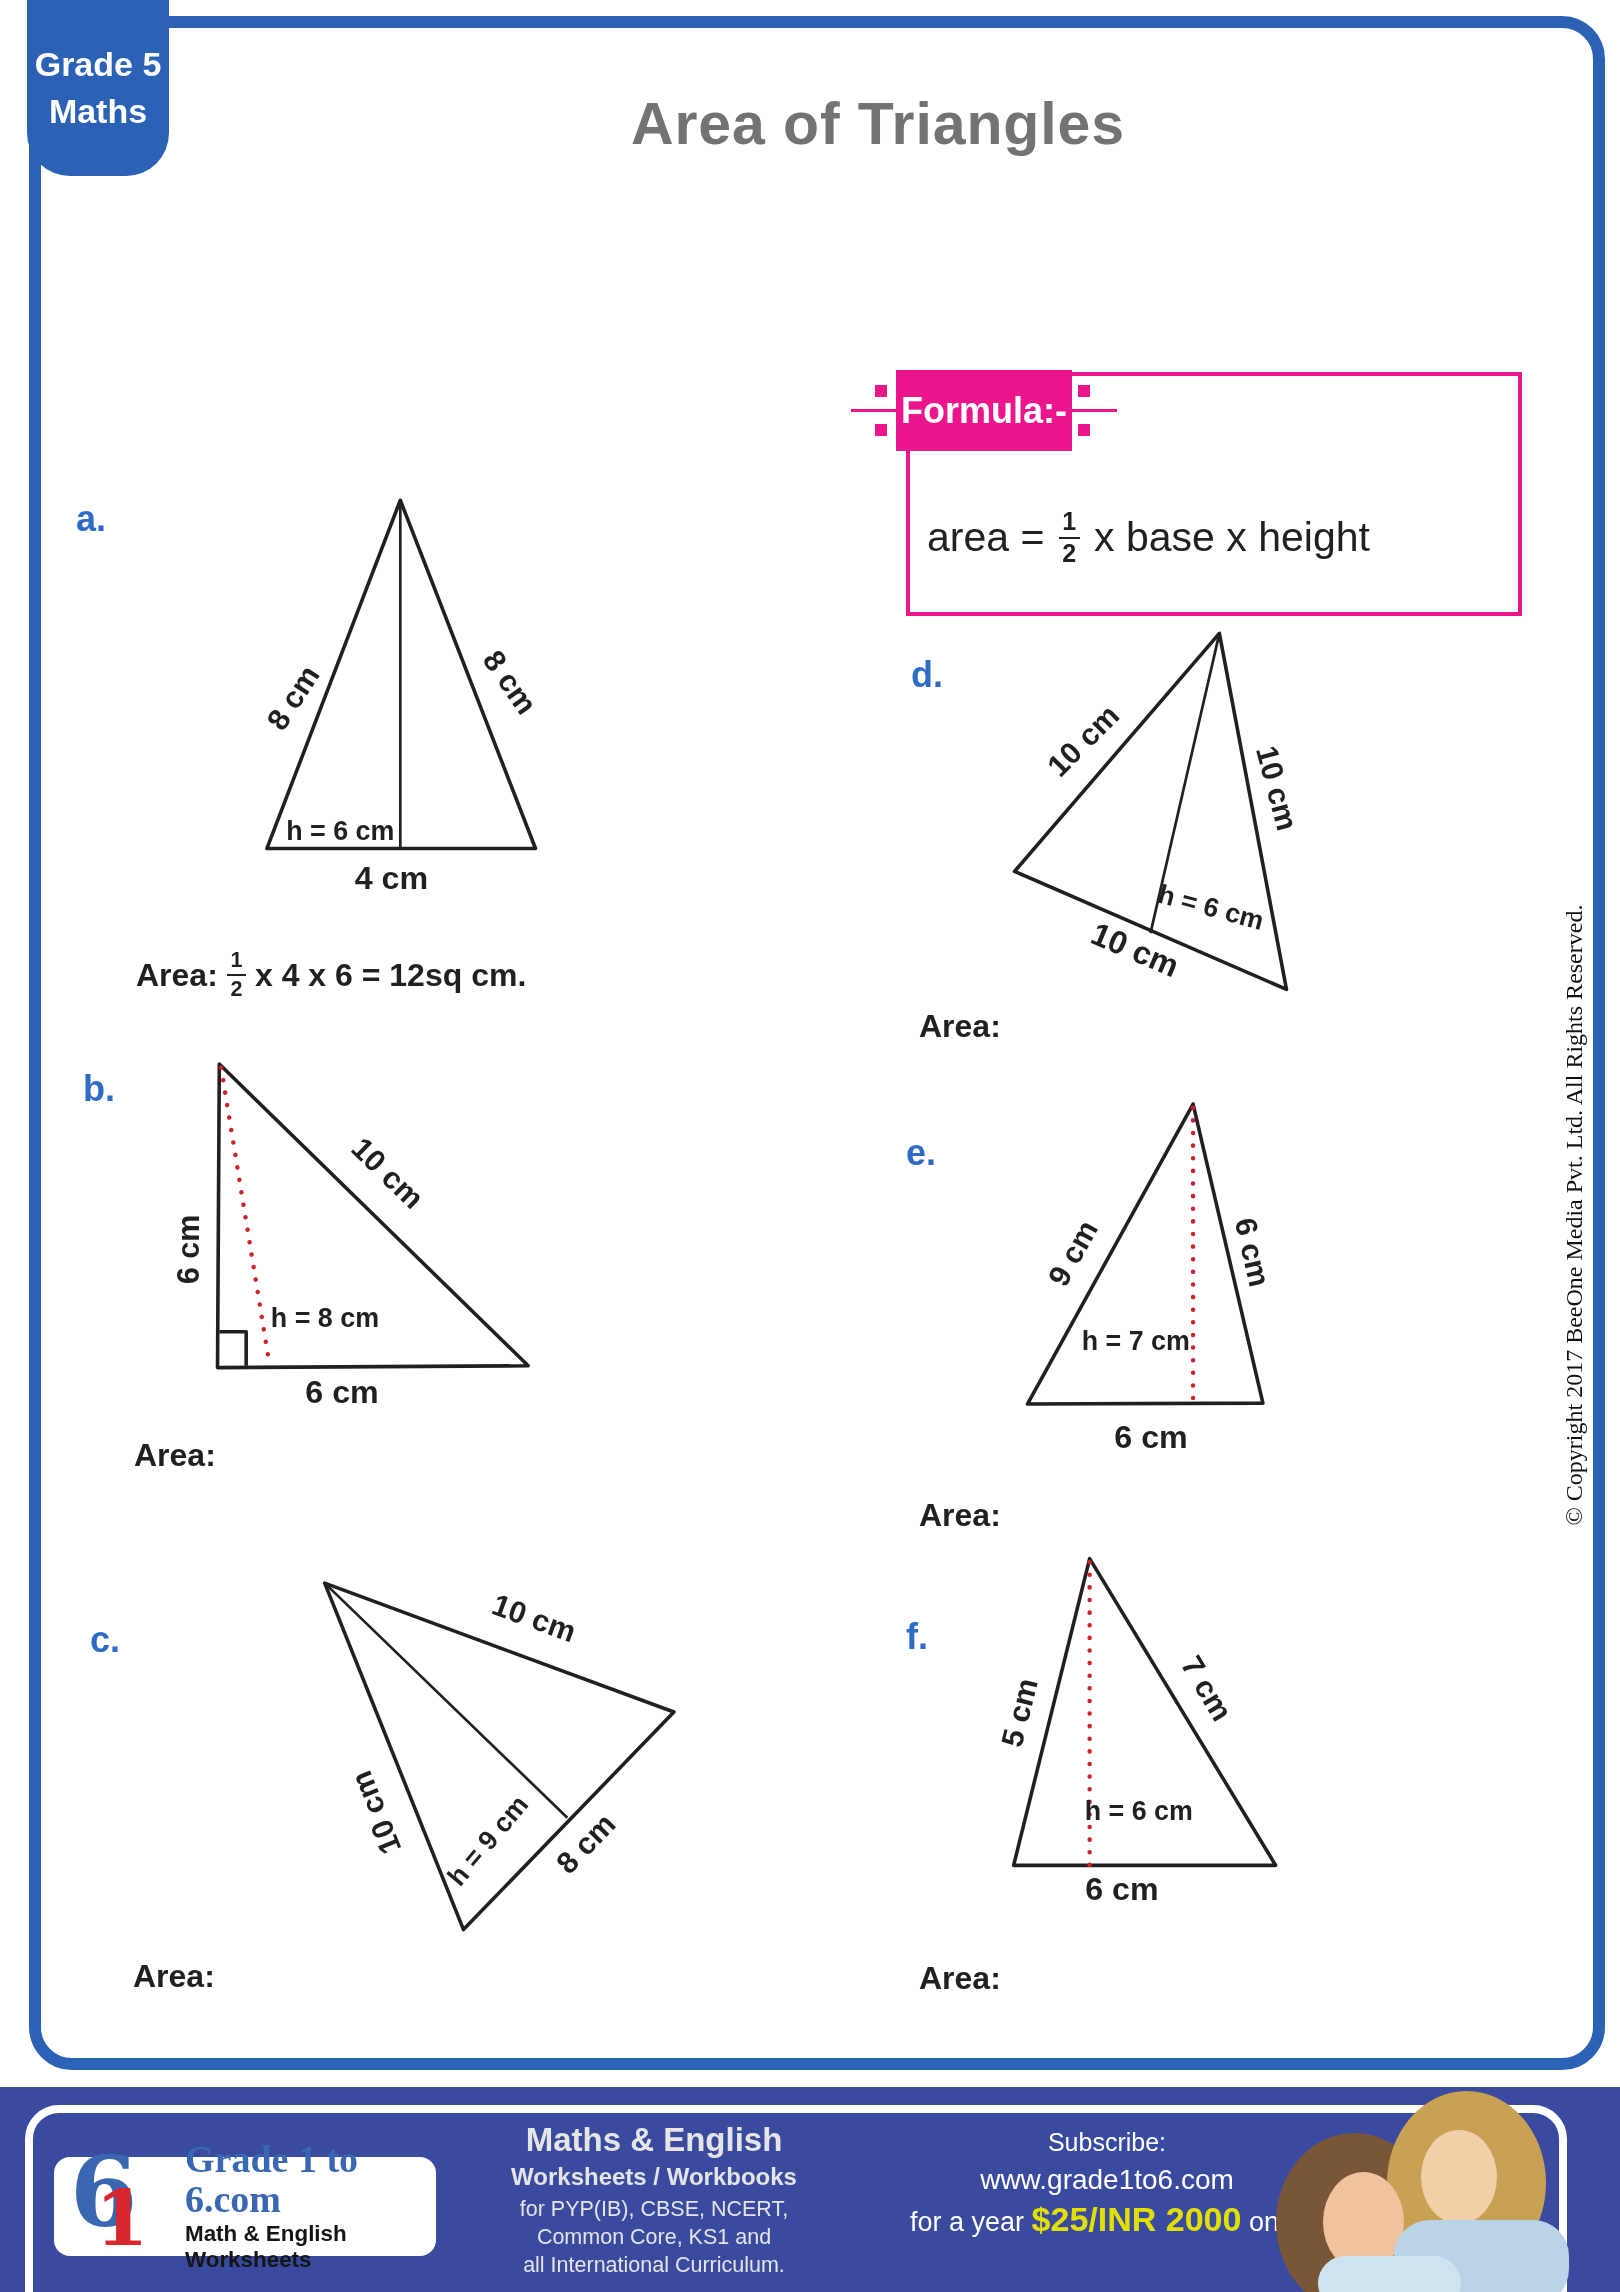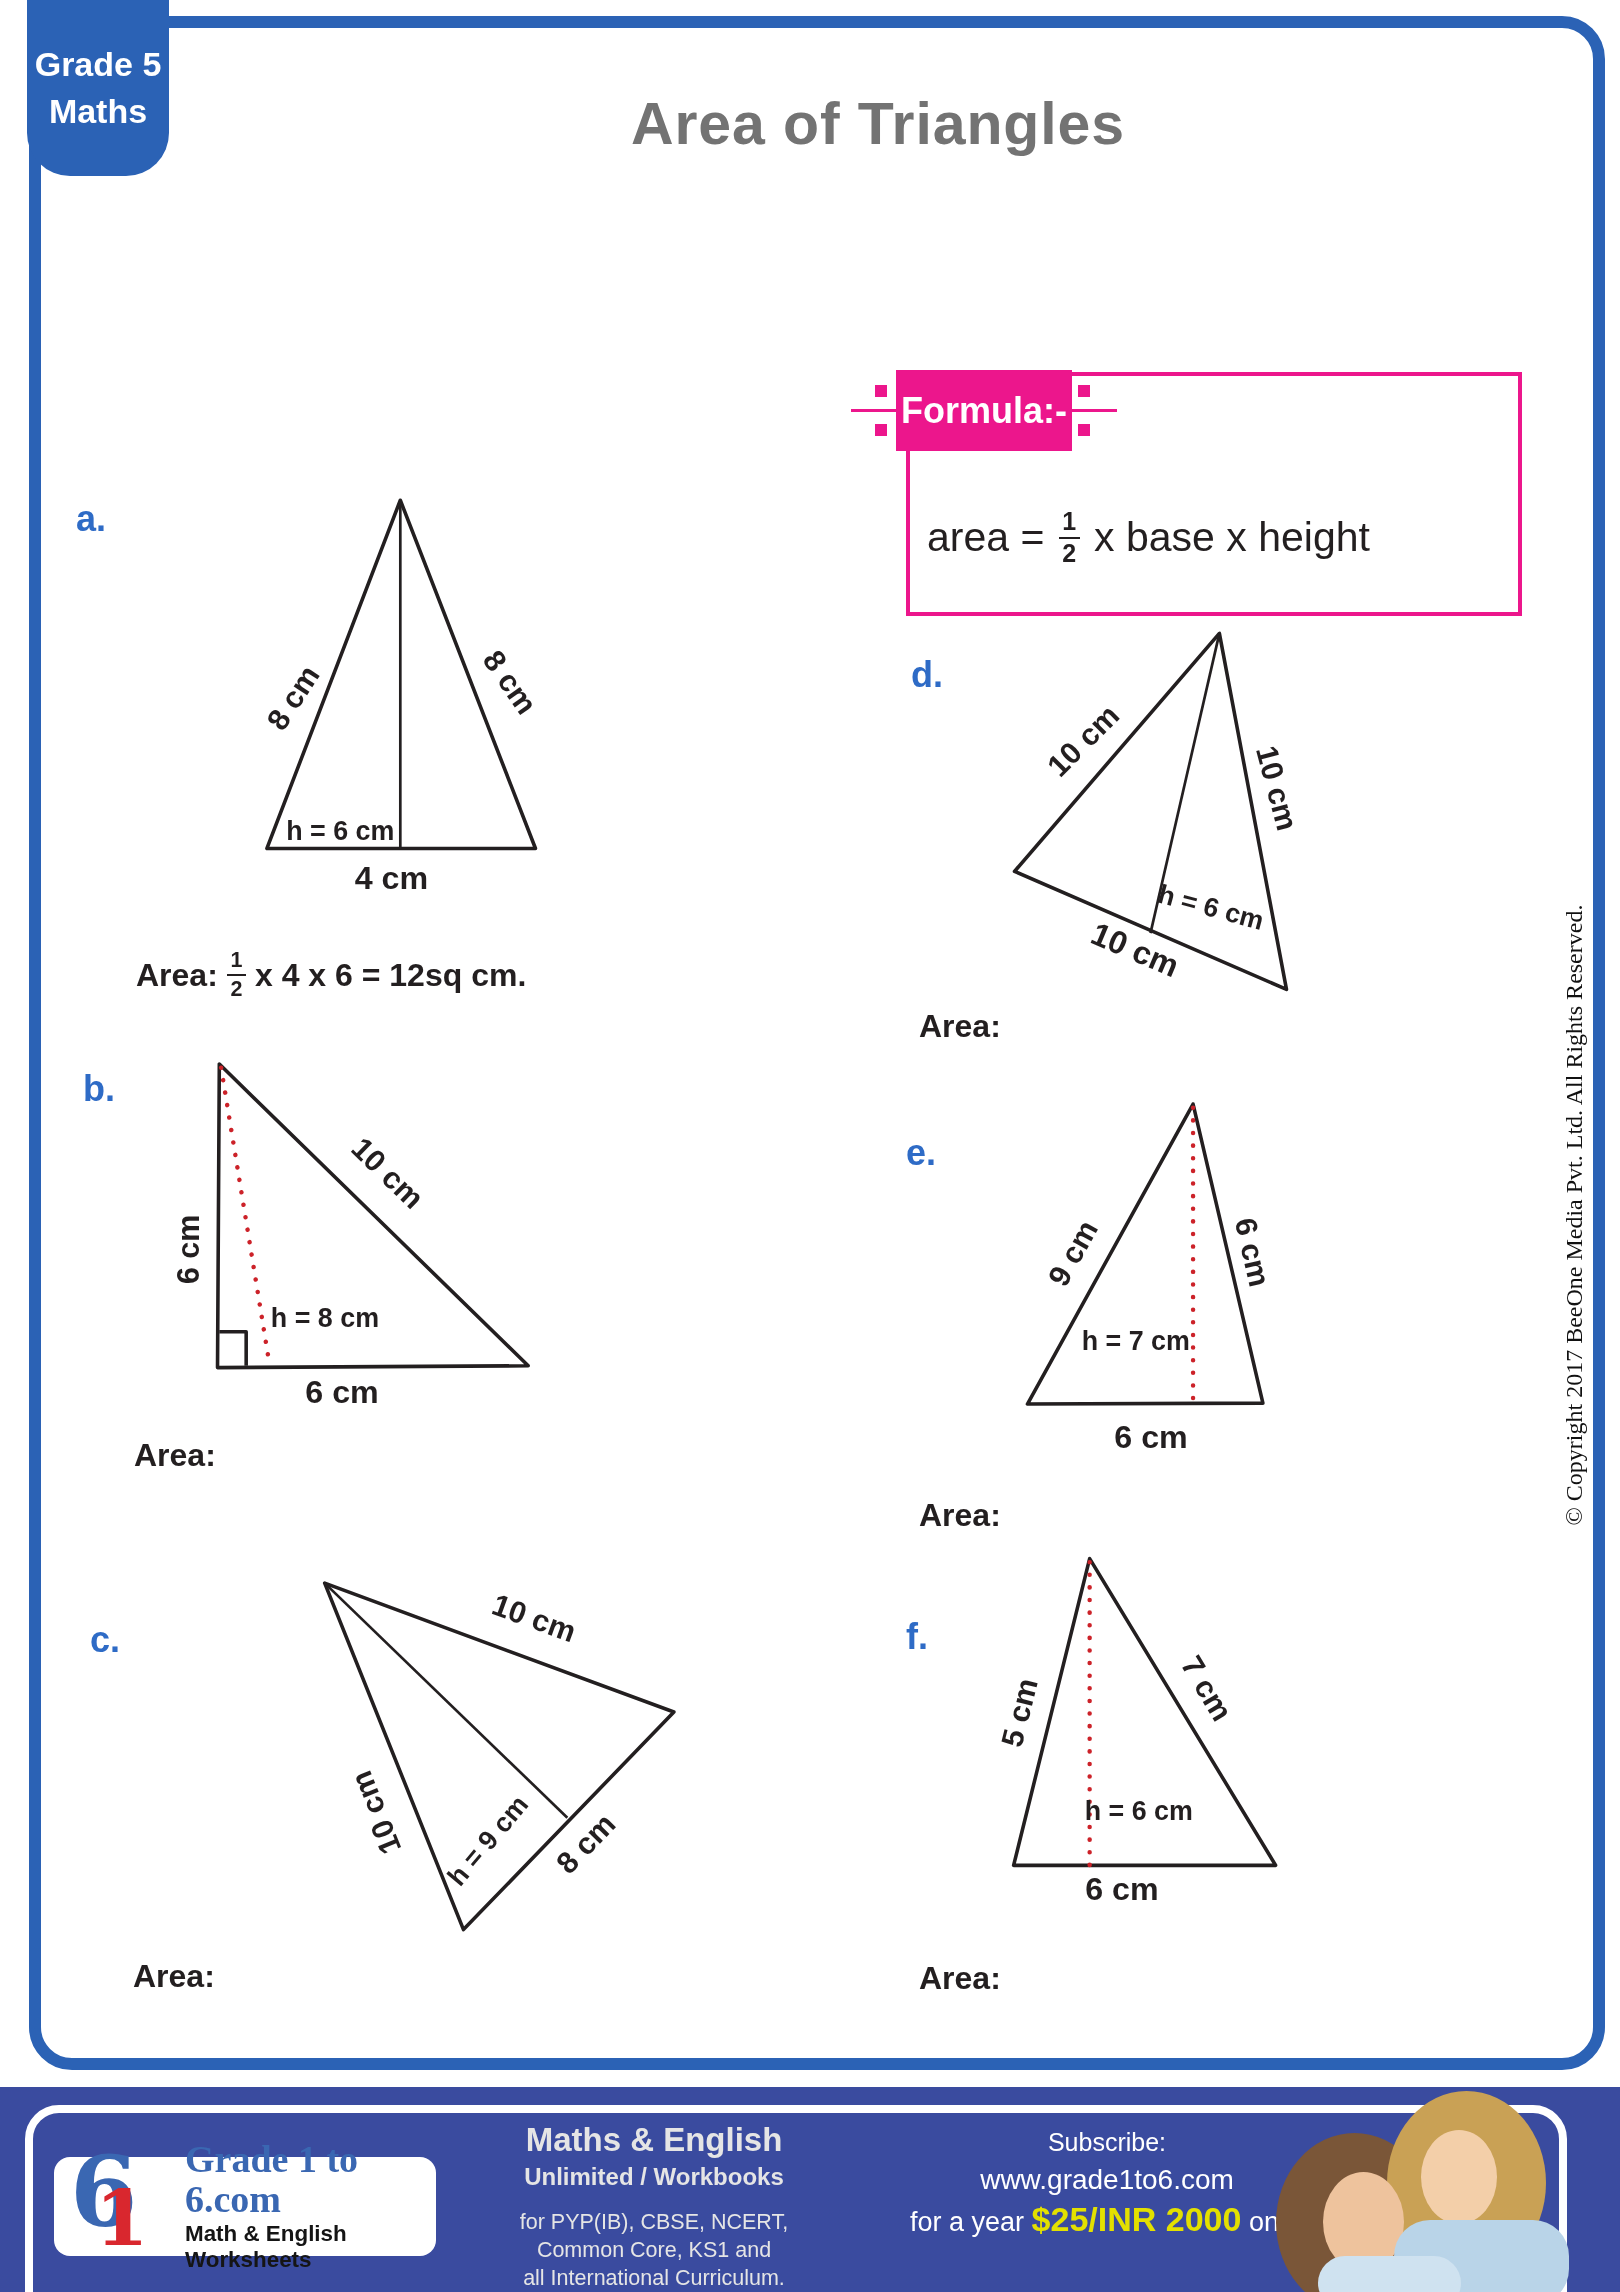--- a/index.html
+++ b/index.html
@@ -63,21 +63,21 @@
   #logoMark{position:relative;width:106px;height:93px;flex:0 0 auto;}
   #logoMark .six{position:absolute;left:0;top:-21.5px;font-family:"DejaVu Serif",serif;
                  font-weight:700;font-size:97px;color:#3A67B2;line-height:1.1;}
   #logoMark .one{position:absolute;left:25px;top:16px;font-family:"DejaVu Serif",serif;
                  font-weight:700;font-size:77px;color:#D9272E;line-height:1.1;}
   #logoText .t1{font-family:"Liberation Serif",serif;font-weight:700;font-size:38px;color:#3A67B2;line-height:1.05;}
   #logoText .t2{font-size:22.4px;font-weight:600;color:#151515;margin-top:1.8px;}
   #footCenter{left:502px;top:34px;width:304px;text-align:center;color:#e5e5e5;}
   #footCenter .c1{font-size:33px;font-weight:700;}
   #footCenter .c2{font-size:24px;font-weight:700;margin-top:3.6px;}
-  #footCenter .c3{font-size:21.5px;margin-top:17px;line-height:1.32;}
+  #footCenter .c3{font-size:21.5px;margin-top:4px;line-height:1.32;}
   #footRight{left:863px;top:41px;width:488px;text-align:center;color:#fff;}
   #footRight .r1{font-size:25px;}
   #footRight .r2{font-size:28px;font-weight:400;margin-top:7.2px;}
   #footRight .r3{font-size:28px;margin-top:5.4px;}
   #footRight .r4{font-size:27px;margin-top:3.6px;}
   #footRight .price{font-size:34px;font-weight:700;color:#E3E000;}
   #photo{left:1287px;top:11.6px;width:269px;height:194px;}
   #photo .shape{position:absolute;border-radius:50%;}
 </style>
 </head>
@@ -197,21 +197,21 @@
         <span class="one">1</span>
       </div>
       <div id="logoText">
         <div class="t1">Grade 1 to 6.com</div>
         <div class="t2">Math &amp; English Worksheets</div>
       </div>
     </div>
 
     <div id="footCenter" class="abs">
       <div class="c1">Maths &amp; English</div>
-      <div class="c2">Unlimited / Workbooks</div>
+      <div class="c2">Worksheets / Workbooks</div>
       <div class="c3">
         <div>for PYP(IB), CBSE, NCERT,</div>
         <div>Common Core, KS1 and</div>
         <div>all International Curriculum.</div>
       </div>
     </div>
 
     <div id="footRight" class="abs">
       <div class="r1">Subscribe:</div>
       <div class="r2">www.grade1to6.com</div>

